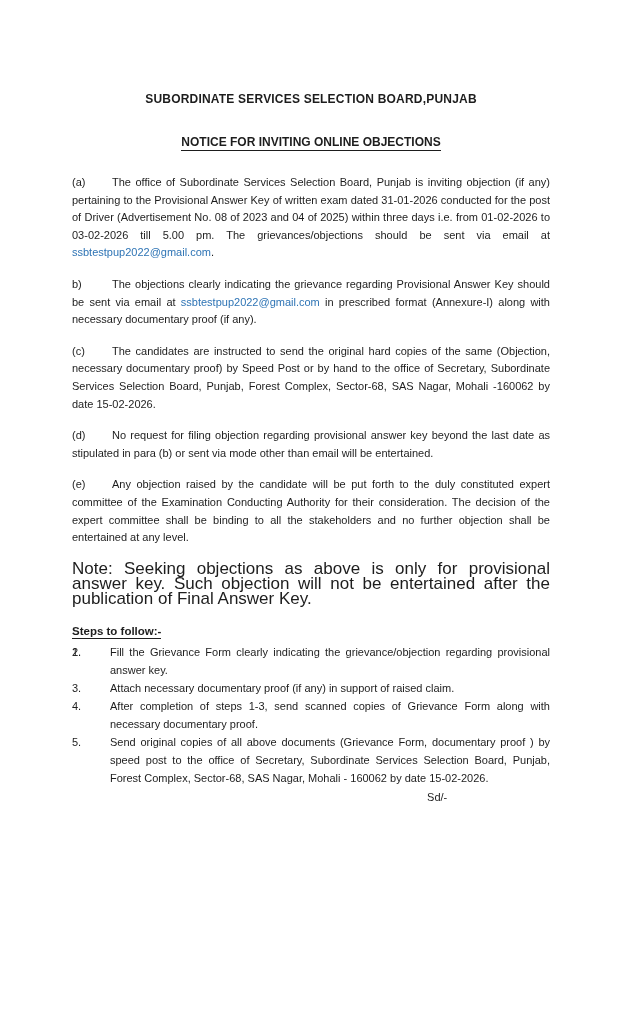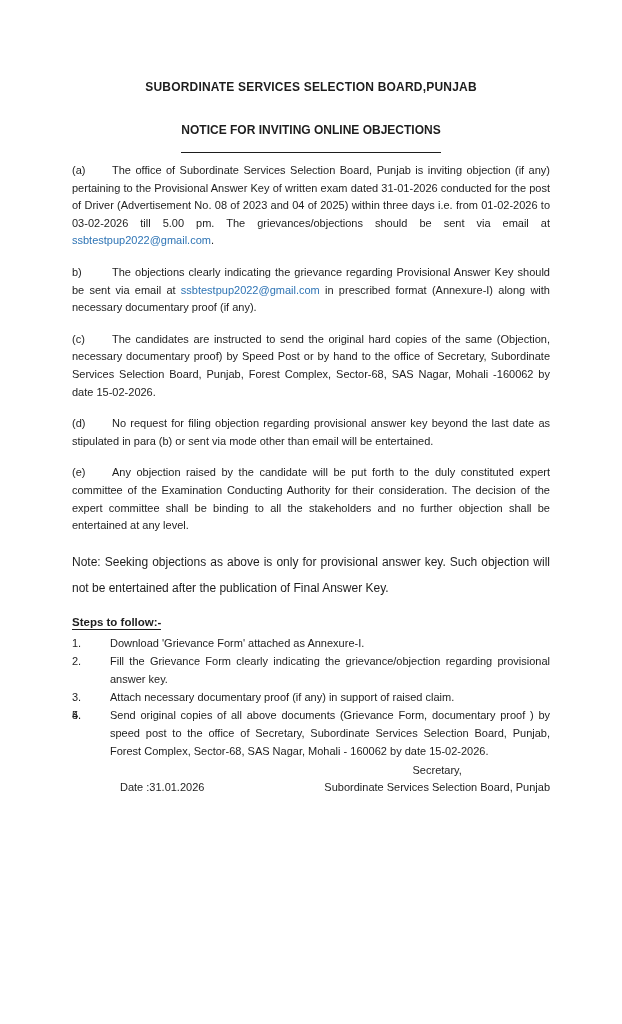--- a/index.html
+++ b/index.html
@@ -4,21 +4,21 @@
 <style>
   html, body {
     margin: 0;
     padding: 0;
     background: #ffffff;
   }
   .page {
     position: relative;
     width: 622px;
     height: 792px;
-    margin: 4px auto;
+    margin: 16px auto;
     background: #ffffff;
     font-family: "Liberation Sans", "DejaVu Sans", sans-serif;
     color: #1d1d1d;
     box-sizing: border-box;
     padding: 72px 72px 0 72px;
     overflow: hidden;
   }
   .org-title {
     text-align: center;
     font-weight: bold;
@@ -28,40 +28,40 @@
   }
   .notice-title-wrap {
     text-align: center;
     margin-top: 24px;
     font-size: 12px;
     line-height: 16px;
   }
   .notice-title-wrap span {
     font-weight: bold;
     border-bottom: 1.6px solid #1d1d1d;
-    padding-bottom: 15px;
+    padding-bottom: 1px;
   }
   .para {
     margin: 14px 0 0 0;
     font-size: 11px;
     line-height: 17.6px;
     text-align: justify;
   }
   .plabel {
     display: inline-block;
     width: 40px;
   }
   .email-link {
     color: #2e74b5;
     cursor: pointer;
   }
   .note {
     margin-top: 14px;
-    font-size: 12px;
-    line-height: 26px;
+    font-size: 17px;
+    line-height: 15px;
     text-align: justify;
   }
   .steps-heading {
     margin-top: 13px;
     font-size: 11.5px;
     line-height: 17px;
   }
   .steps-heading span {
     font-weight: bold;
     border-bottom: 1.6px solid #1d1d1d;
@@ -122,28 +122,29 @@
 
   <p class="para"><span class="plabel">(e)</span><span>Any objection raised by the candidate will be put forth to the duly constituted expert committee of the Examination  Conducting  Authority for their consideration. The decision of the expert committee shall be binding to all the stakeholders and no further objection shall be entertained at any level.</span></p>
 
   <p class="note">Note: Seeking objections as above is only for provisional answer key. Such objection will not be entertained after the publication of Final Answer Key.</p>
 
   <div class="steps-heading">
     <span>Steps to follow:-</span>
   </div>
 
   <div class="steps">
-    <div class="step"><span class="step-num">1.</span><span>Download 'Grievance Form' attached as Annexure-I.</span></div>
+    <div class="step"><span class="step-num">1.</span></div>
     <div class="step"><span class="step-num">2.</span><span>Fill the Grievance Form clearly indicating the grievance/objection regarding provisional answer key.</span></div>
     <div class="step"><span class="step-num">3.</span><span>Attach necessary documentary proof (if any) in support of raised claim.</span></div>
-    <div class="step"><span class="step-num">4.</span></div>
+    <div class="step"><span class="step-num">4.</span><span>After completion of steps 1-3, send scanned copies of Grievance Form along with necessary documentary proof.</span></div>
     <div class="step"><span class="step-num">5.</span><span>Send original copies of all above documents (Grievance Form, documentary proof ) by speed post to the office of Secretary, Subordinate Services Selection Board, Punjab, Forest Complex, Sector-68, SAS Nagar, Mohali - 160062 by date 15-02-2026.</span></div>
   </div>
 
   <div class="sig-area">
     <div class="sig-block">
+      <div>Sd/-</div>
       <div>Secretary,</div>
       <div>Subordinate Services Selection Board, Punjab</div>
     </div>
     <div class="sig-date">Date :31.01.2026</div>
   </div>
 
 </div>
 
 </body></html>

